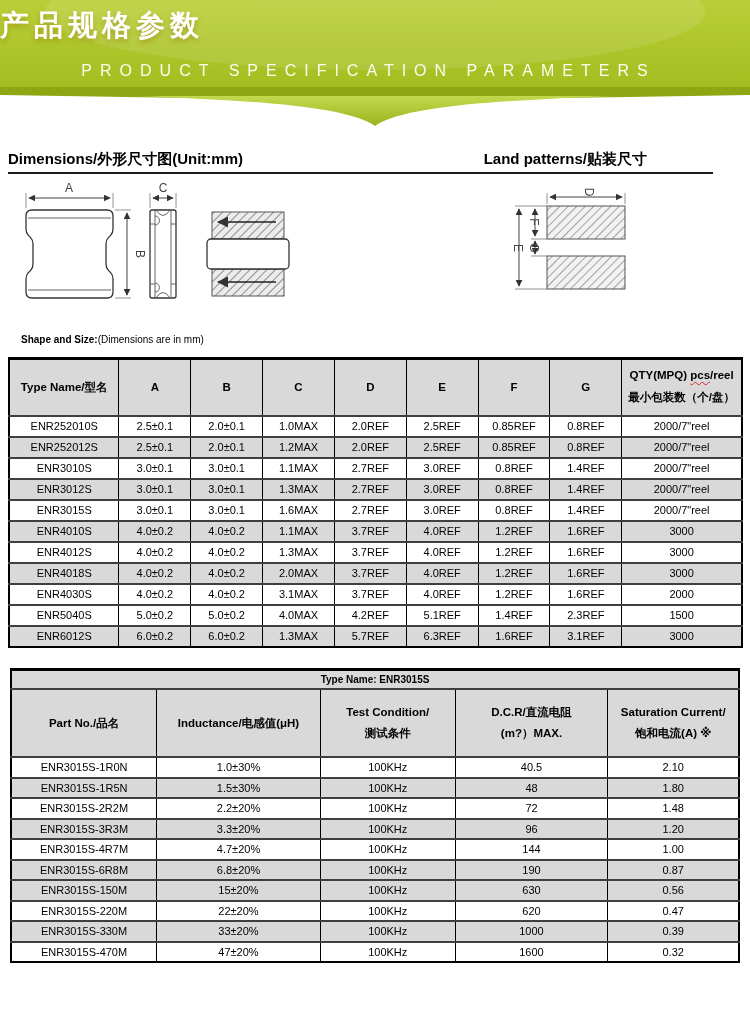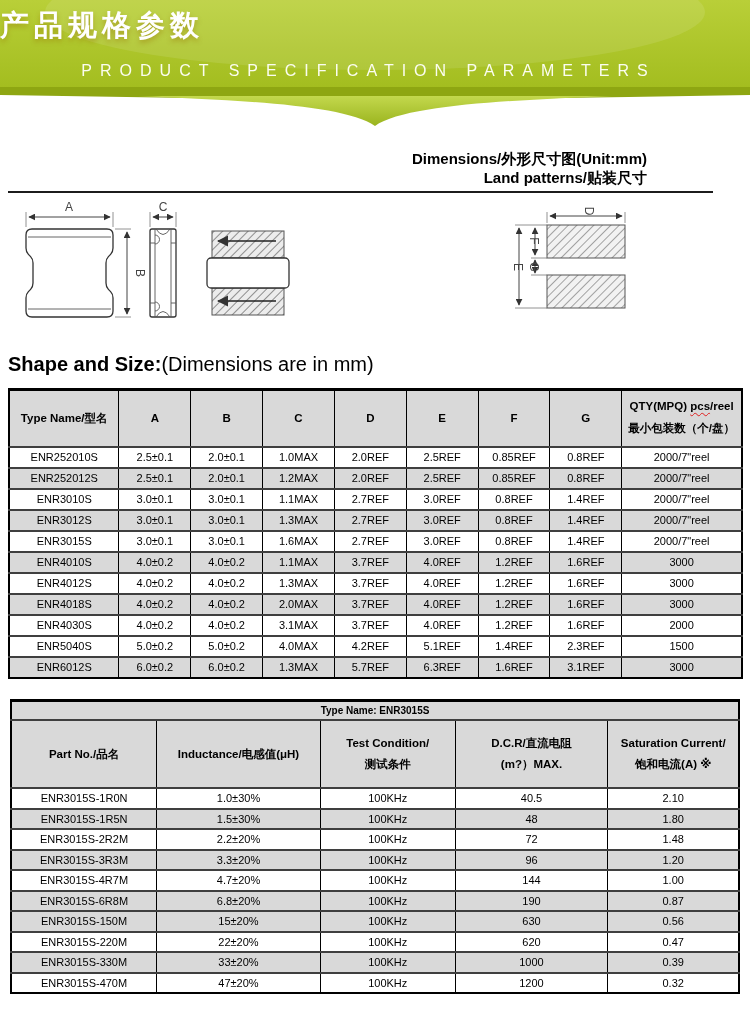--- a/index.html
+++ b/index.html
@@ -18,33 +18,33 @@
   }
   .banner-subtitle{
     position:absolute;top:62px;left:0;right:13px;text-align:center;
     font-size:16px;color:#fbfdf0;letter-spacing:8px;font-weight:400;
   }
   
   .headings{
     display:flex;justify-content:space-between;align-items:flex-end;
     margin:20px 37px 0 8px;padding:0 66px 3px 0;
     border-bottom:2px solid #1c1c1c;
-    font-size:15px;font-weight:bold;flex-direction:column;
+    font-size:15px;font-weight:bold;
   }
   
   .drawings{position:relative;height:152px}
   .left-views{position:absolute;left:8px;top:6px}
   .land-pattern{position:absolute;left:503px;top:12px}
   .dim-line{stroke:#444;stroke-width:1}
   .ext-line{stroke:#777;stroke-width:.8}
   .body-line{stroke:#333;fill:none;stroke-width:1.3}
   .thin-line{stroke:#555;stroke-width:.9;fill:none}
   .dim-label{font-size:12px;fill:#444;font-family:"Liberation Sans",sans-serif}
   
-  .shape-size{margin:8px 0 0 8px;font-size:20px}
+  .shape-size{margin:8px 0 0 21px;font-size:10px}
   .shape-size .b{font-weight:bold}
   
   table{border-collapse:collapse;table-layout:fixed;text-align:center;font-size:11px}
   th,td{vertical-align:middle;padding:1px 1px;overflow:hidden}
   thead th{background:var(--table-gray,#d9d9d9);font-weight:bold}
   tr.alt td{background:var(--table-gray,#d9d9d9)}
   .size-table{width:735px;margin:12px 0 0 8px;border:2px solid #000;border-top:3px solid #000}
   .size-table th,.size-table td{border-left:1px solid #000;border-right:1px solid #000;border-top:2px solid #3f3f3f}
   .size-table thead th{height:57px;font-size:11.5px}
   .size-table td{height:21px}
@@ -432,19 +432,19 @@
           <td>ENR3015S-330M</td>
           <td>33±20%</td>
           <td>100KHz</td>
           <td>1000</td>
           <td>0.39</td>
         </tr>
         <tr>
           <td>ENR3015S-470M</td>
           <td>47±20%</td>
           <td>100KHz</td>
-          <td>1200</td>
+          <td>1600</td>
           <td>0.32</td>
         </tr>
       </tbody>
   </table>
 
 </div>
 
 </body></html>

